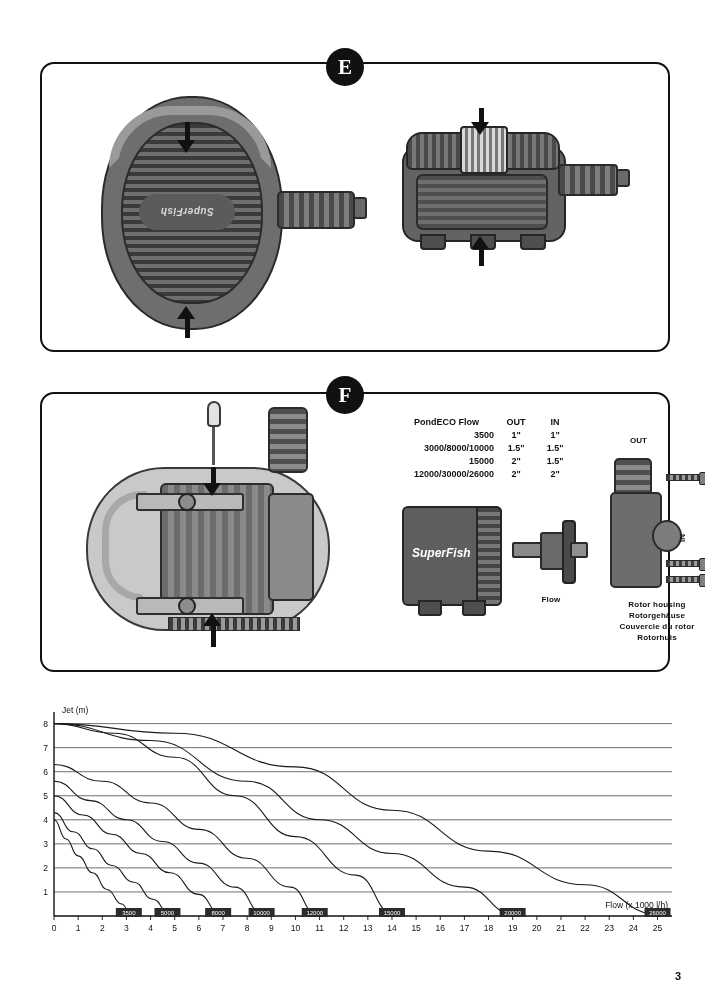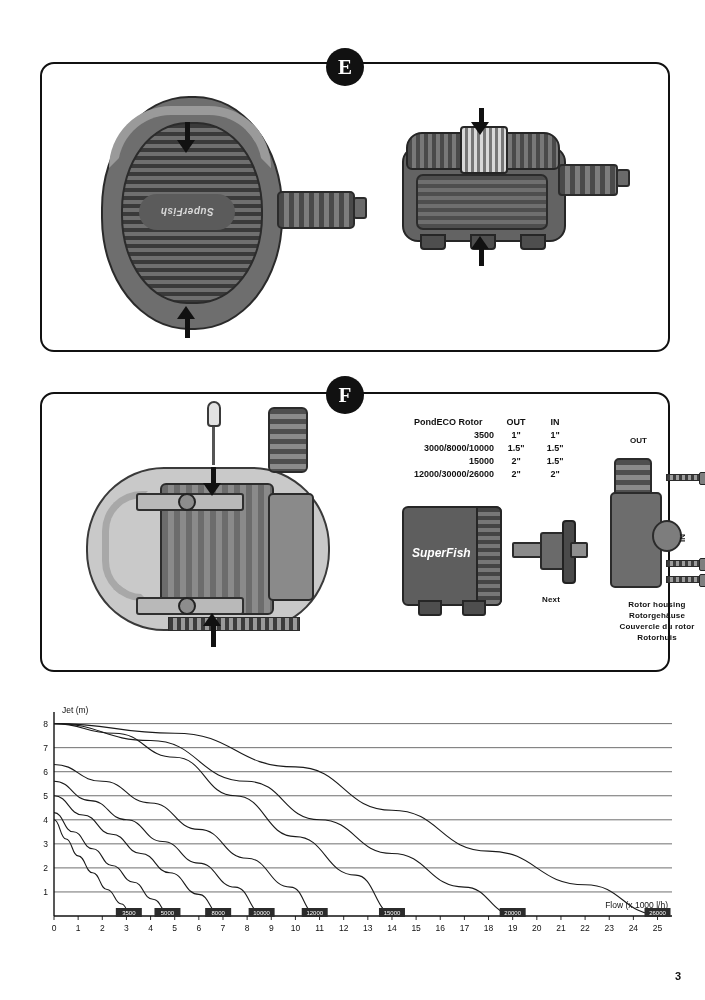--- a/index.html
+++ b/index.html
@@ -301,21 +301,21 @@
       <div>
         <div class="arrow-shaft" style="left:139px;top:176px;width:5px;height:22px;"></div>
         <div class="arrow-head up" style="left:131px;top:164px;"></div>
       </div>
     </div>
 
     <div class="spec-table">
       <table>
         <tbody>
             <tr>
-          <td>PondECO Rotor</td>
+          <td>PondECO Flow</td>
           <td class="c">OUT</td>
           <td class="c">IN</td>
         </tr>
         <tr>
           <td class="r">3500</td>
           <td class="c">1"</td>
           <td class="c">1"</td>
         </tr>
         <tr>
           <td class="r">3000/8000/10000</td>
@@ -342,21 +342,21 @@
       <div class="motor-foot" style="left:14px;"></div>
       <div class="motor-foot" style="left:58px;"></div>
     </div>
 
     <div id="rotor">
       <div class="shaft"></div>
         <div class="core"></div>
         <div class="disc"></div>
         <div class="tip"></div>
     </div>
-    <div class="cap-label" style="left:466px;top:200px;width:86px;">Next</div>
+    <div class="cap-label" style="left:466px;top:200px;width:86px;">Flow</div>
 
     <div id="rotor-housing">
       <div class="neck"></div>
       <div class="body"></div>
       <div class="boss"></div>
       <div class="screw-long" style="left:66px;top:18px;">
         <div class="thread"></div>
           <div class="head"></div>
       </div>
       <div class="screw-long" style="left:66px;top:104px;">

